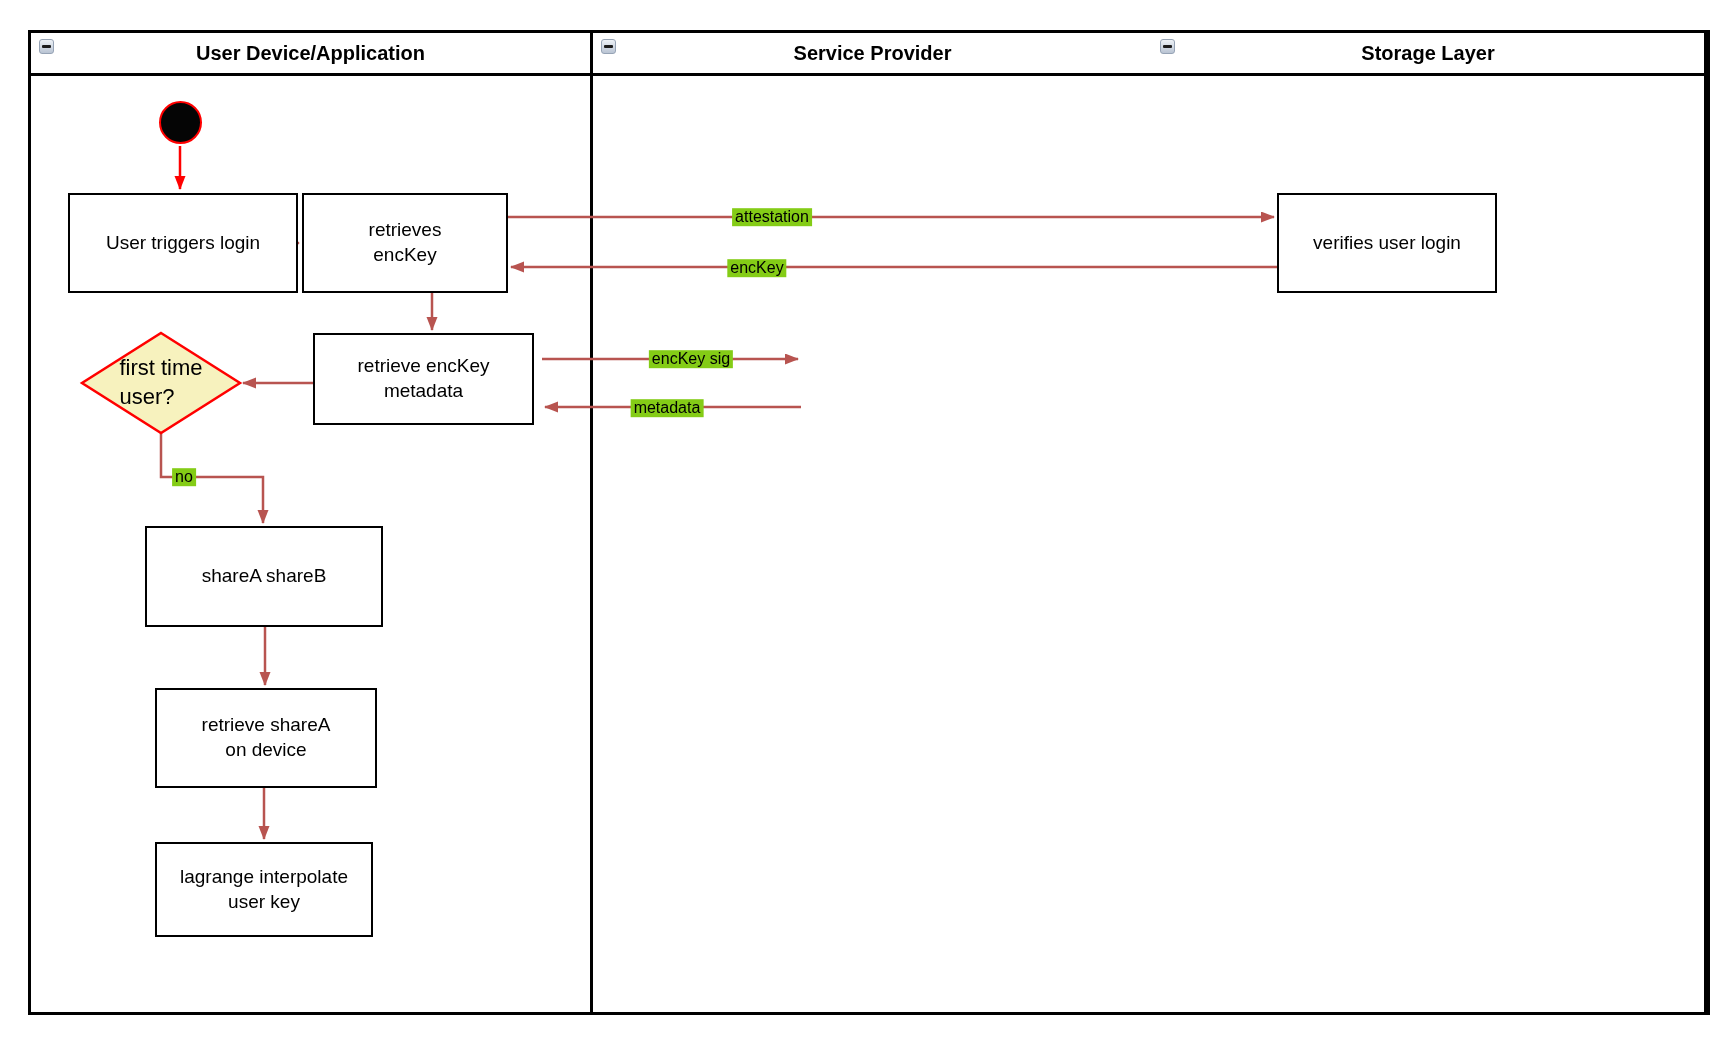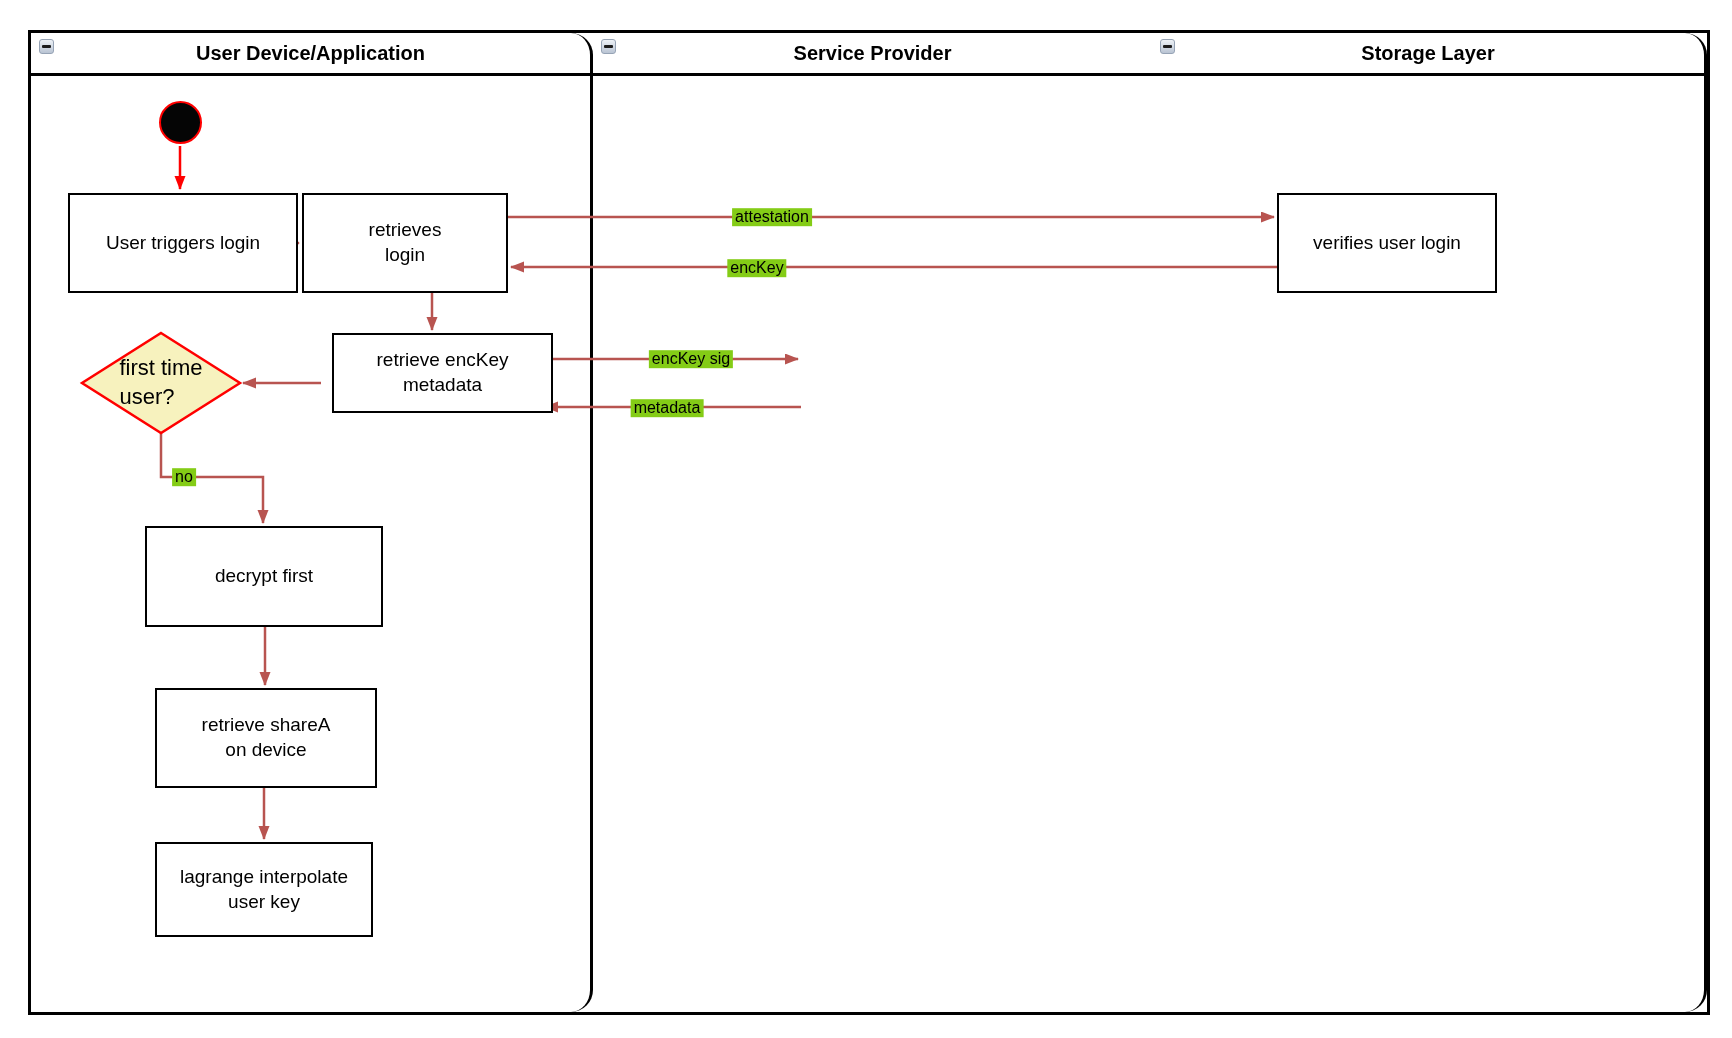--- a/index.html
+++ b/index.html
@@ -2,21 +2,21 @@
 <html><head>
 <meta charset="utf-8">
 <style>
   html,body{margin:0;padding:0;background:#ffffff;}
   #canvas{position:relative;width:1732px;height:1038px;background:#ffffff;overflow:hidden;
           font-family:"Liberation Sans", sans-serif;color:#000;}
 
   
   .pool{position:absolute;left:28px;top:30px;width:1682px;height:985px;
         border:3px solid #000;box-sizing:border-box;display:flex;z-index:1;background:#fff;}
-  .lane{position:relative;height:100%;box-sizing:border-box;border-radius:22px;}
+  .lane{position:relative;height:100%;box-sizing:border-box;}
   .lane.div{border-right:3px solid #000;}
   .lane-header{position:relative;height:43px;box-sizing:border-box;border-bottom:3px solid #000;
                display:flex;align-items:center;justify-content:center;}
   .lane-title{font-weight:bold;font-size:20px;}
   .collapse-btn{position:absolute;left:8px;top:6px;width:15px;height:15px;border:1px solid #96a3b5;
                 border-radius:3px;background:linear-gradient(#eef2f7,#b9c4d3);box-sizing:border-box;
                 display:flex;align-items:center;justify-content:center;}
   .collapse-btn .bar{width:9px;height:3px;background:#1c1c1c;border-radius:1px;}
 
   
@@ -92,38 +92,38 @@
   </svg>
 
   <div class="start-node"></div>
 
   <div class="node" style="left:68px;top:193px;width:230px;height:100px">
     <span>User triggers login</span>
   </div>
 
   <div class="node" style="left:302px;top:193px;width:206px;height:100px">
     <span>retrieves
-login</span>
+encKey</span>
   </div>
 
   <div class="node" style="left:1277px;top:193px;width:220px;height:100px">
     <span>verifies user login</span>
   </div>
 
-  <div class="node" style="left:332px;top:333px;width:221px;height:80px">
+  <div class="node" style="left:313px;top:333px;width:221px;height:92px">
     <span>retrieve encKey
 metadata</span>
   </div>
 
 
   <div class="diamond-label">first time
 user?</div>
 
   <div class="node" style="left:145px;top:526px;width:238px;height:101px">
-    <span>decrypt first</span>
+    <span>shareA shareB</span>
   </div>
 
   <div class="node" style="left:155px;top:688px;width:222px;height:100px">
     <span>retrieve shareA
 on device</span>
   </div>
 
   <div class="node" style="left:155px;top:842px;width:218px;height:95px">
     <span>lagrange interpolate
 user key</span>

